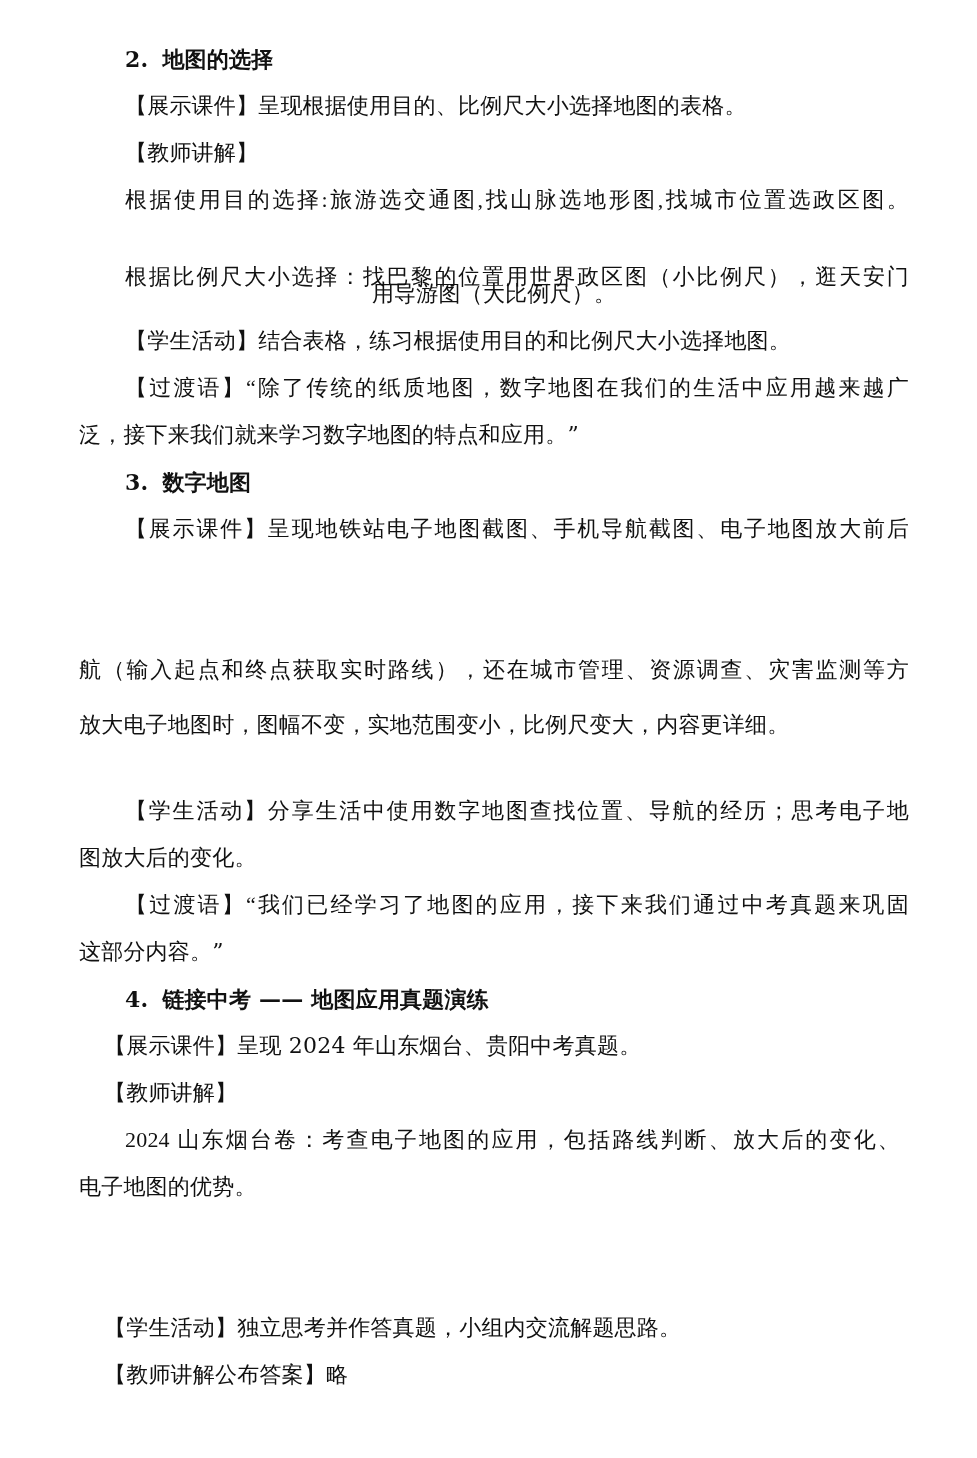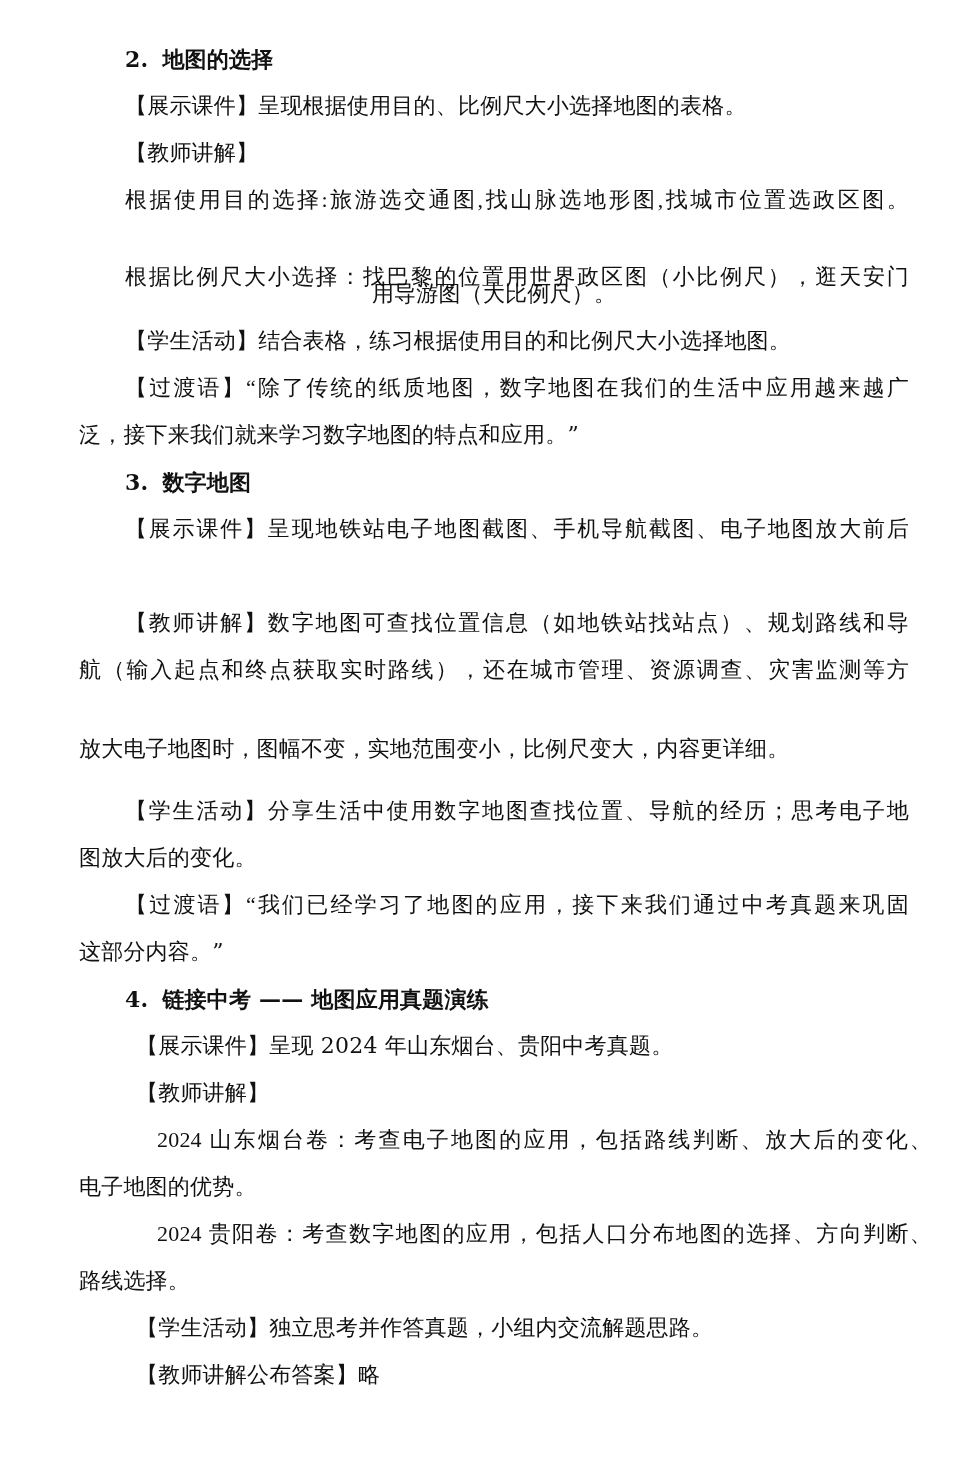--- a/index.html
+++ b/index.html
@@ -25,21 +25,21 @@
     .line {
       position: absolute;
       left: 79px;
       width: 830px;
       font-size: 22px;
       line-height: 30px;
       white-space: nowrap;
       letter-spacing: 0.2px;
     }
     .indent { left: 125px; width: 784px; }
-    .indent-sm { left: 104px; width: 805px; margin-left: 32px; }
+    .indent-sm { left: 104px; width: 805px; }
     .heading {
       font-weight: bold;
       left: 125px;
     }
     .heading .num { margin-right: 14px; }
     .justify { text-align: justify; text-align-last: justify; font-family: Liberation Serif, serif; }
   </style>
 </head>
 <body>
 
@@ -54,33 +54,30 @@
   <div class="line indent justify" style="top:226px;margin-top:36px;">根据比例尺大小选择：找巴黎的位置用世界政区图（小比例尺），逛天安门</div>
   <div class="line" style="top:279px;text-align:center;">用导游图（大比例尺）。</div>
   <div class="line indent" style="top:326px;">【学生活动】结合表格，练习根据使用目的和比例尺大小选择地图。</div>
   <div class="line indent justify" style="top:373px;">【过渡语】“除了传统的纸质地图，数字地图在我们的生活中应用越来越广</div>
   <div class="line" style="top:420px;">泛，接下来我们就来学习数字地图的特点和应用。”</div>
 
   <div class="line heading" style="top:467px;">
     <span class="num">3.</span><span>数字地图</span>
   </div>
   <div class="line indent justify" style="top:514px;">【展示课件】呈现地铁站电子地图截图、手机导航截图、电子地图放大前后</div>
-  <div class="line indent justify" style="top:608px;">【教师讲解】数字地图可查找位置信息（如地铁站找站点）、规划路线和导</div>
   <div class="line justify" style="top:655px;">航（输入起点和终点获取实时路线），还在城市管理、资源调查、灾害监测等方</div>
-  <div class="line" style="top:734px;">放大电子地图时，图幅不变，实地范围变小，比例尺变大，内容更详细。</div>
+  <div class="line" style="top:710px;">放大电子地图时，图幅不变，实地范围变小，比例尺变大，内容更详细。</div>
   <div class="line indent justify" style="top:796px;">【学生活动】分享生活中使用数字地图查找位置、导航的经历；思考电子地</div>
   <div class="line" style="top:843px;">图放大后的变化。</div>
   <div class="line indent justify" style="top:890px;">【过渡语】“我们已经学习了地图的应用，接下来我们通过中考真题来巩固</div>
   <div class="line" style="top:937px;">这部分内容。”</div>
 
   <div class="line heading" style="top:984px;">
     <span class="num">4.</span><span>链接中考 —— 地图应用真题演练</span>
   </div>
   <div class="line indent-sm" style="top:1031px;">【展示课件】呈现 2024 年山东烟台、贵阳中考真题。</div>
   <div class="line indent-sm" style="top:1078px;">【教师讲解】</div>
   <div class="line indent-sm justify" style="top:1125px; left:125px; width:775px;">2024 山东烟台卷：考查电子地图的应用，包括路线判断、放大后的变化、</div>
   <div class="line" style="top:1172px;">电子地图的优势。</div>
-  <div class="line indent-sm justify" style="top:1219px; left:125px; width:775px;">2024 贵阳卷：考查数字地图的应用，包括人口分布地图的选择、方向判断、</div>
-  <div class="line" style="top:1266px;">路线选择。</div>
   <div class="line indent-sm" style="top:1360px;">【教师讲解公布答案】略</div>
   <div class="line indent-sm" style="top:1313px;">【学生活动】独立思考并作答真题，小组内交流解题思路。</div>
 
 </div>
 
 </body></html>

